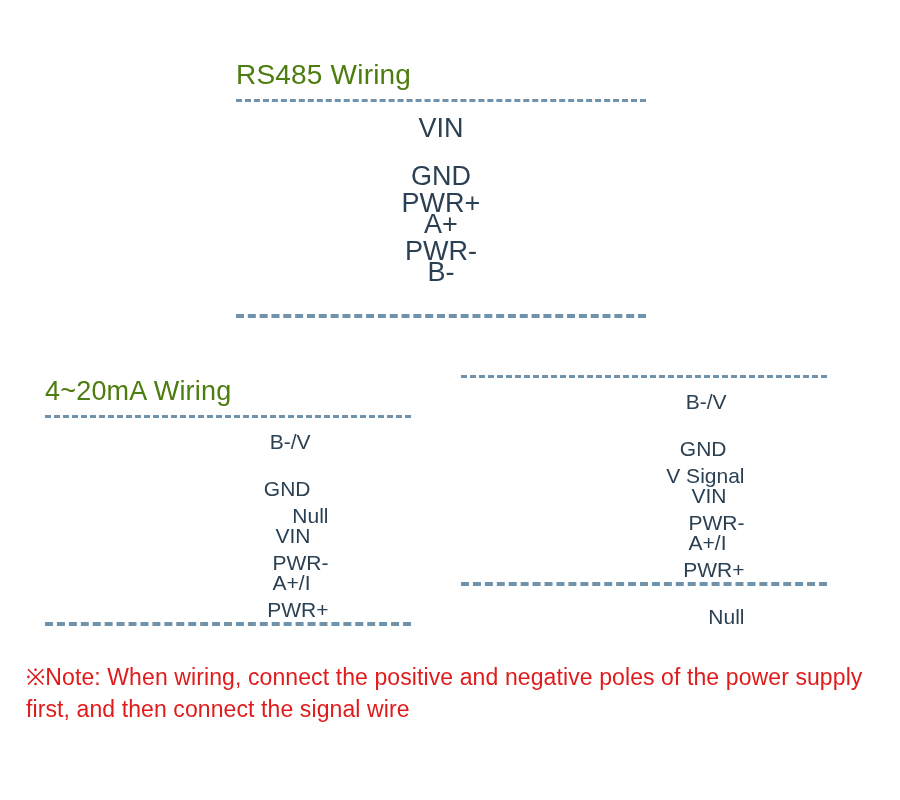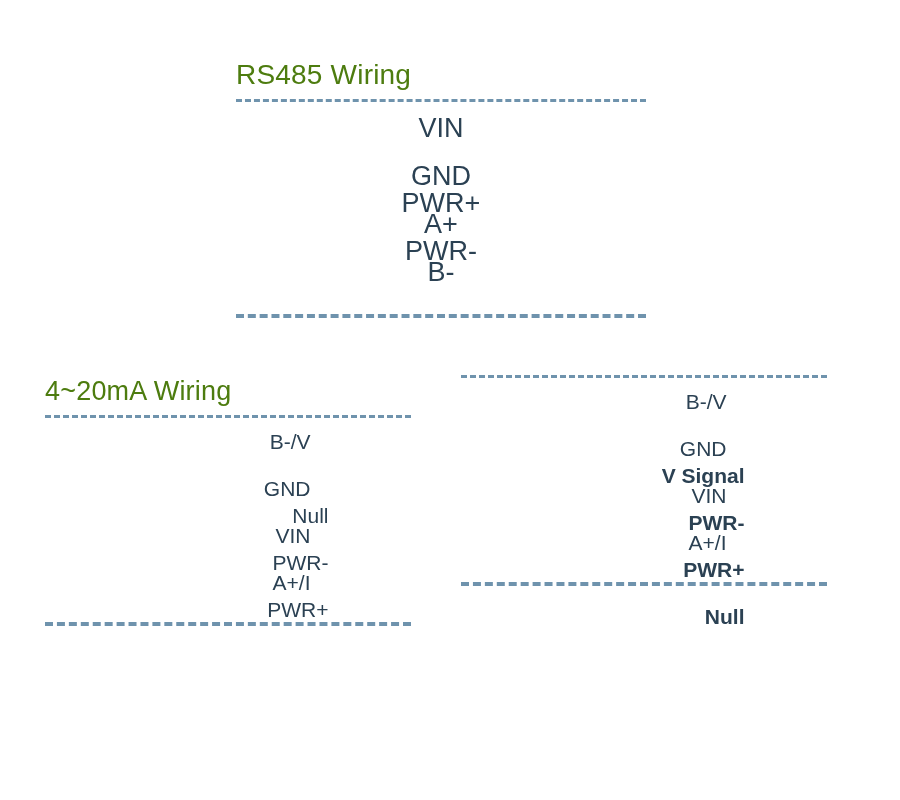--- a/index.html
+++ b/index.html
@@ -109,21 +109,21 @@
   }
   #ma-table .cell,
   #volt-table .cell {
     font-size: 21px;
     line-height: 30px;
     text-align: right;
   }
   #ma-table .cell-left   { width: 165px; }
   #ma-table .cell-right  { width: 201px; }
   #volt-table .cell-left  { width: 165px; }
-  #volt-table .cell-right { width: 201px; font-weight: bold; }
+  #volt-table .cell-right { width: 201px; }
 
   
   #wiring-note {
     position: absolute;
     left: 26px;
     top: 661px;
     width: 856px;
     color: #e01b1b;
     font-size: 23px;
     line-height: 32px;
@@ -196,14 +196,15 @@
         <div class="cell cell-right">PWR+</div>
       </div>
       <div class="wiring-row">
         <div class="cell cell-left">A+/I</div>
         <div class="cell cell-right">Null</div>
       </div>
     </div>
     <div class="rule rule-thick"></div>
   </div>
 
+  <div id="wiring-note">※Note: When wiring, connect the positive and negative poles of the power supply first, and then connect the signal wire</div>
 
 </div>
 
 </body></html>

